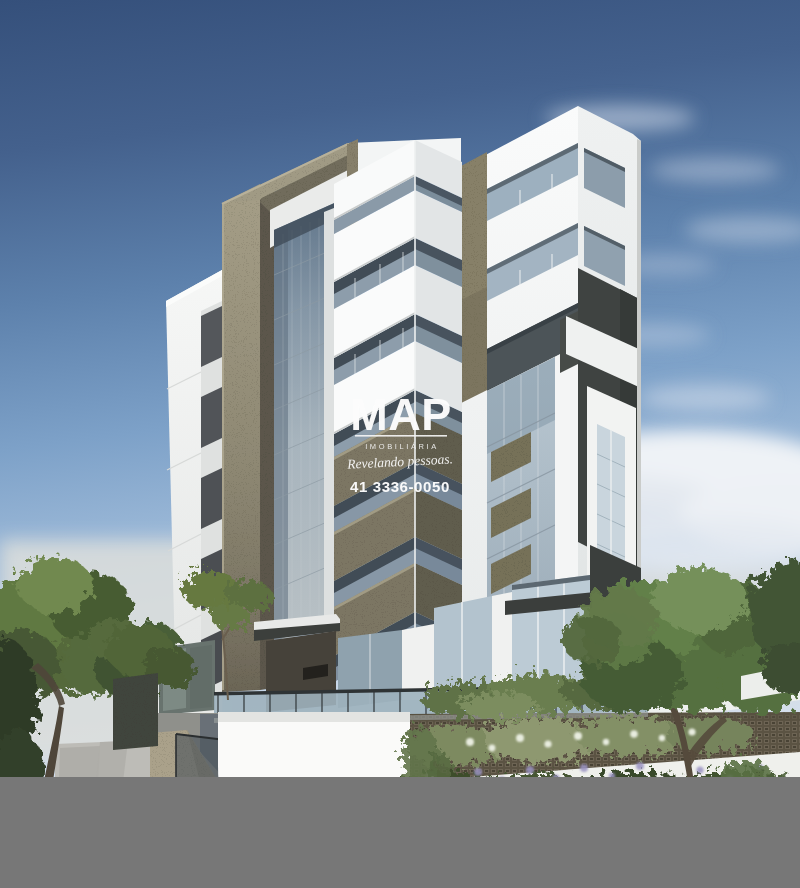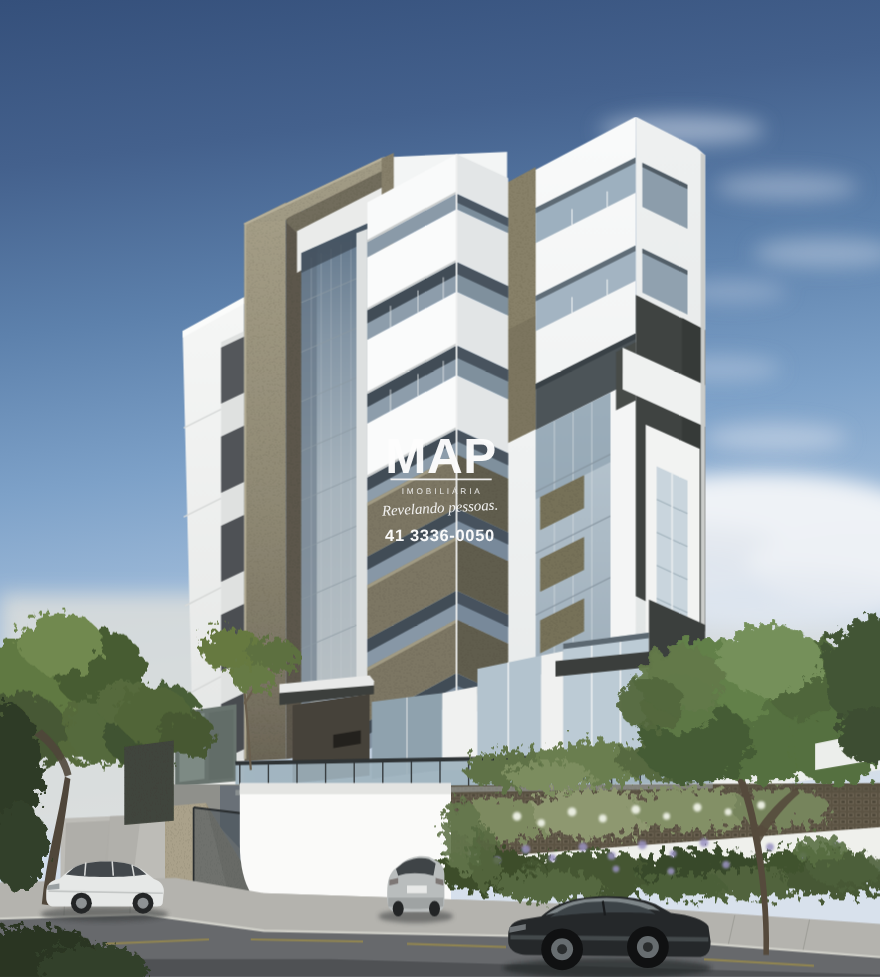--- a/index.html
+++ b/index.html
@@ -1,16 +1,16 @@
 <!DOCTYPE html>
 <html><head>
 <meta charset="utf-8">
 <style>
 html,body{margin:0;padding:0;background:#777;}
-#scene{width:800px;height:888px;overflow:hidden;position:relative;font-family:"Liberation Sans",sans-serif;}
+#scene{width:800px;height:777px;overflow:hidden;position:relative;font-family:"Liberation Sans",sans-serif;}
 svg{display:block}
 </style>
 </head>
 <body>
 <div id="scene">
 <svg width="800" height="888" viewBox="0 0 800 888">
 <defs>
 <linearGradient id="sky" x1="0" y1="0" x2="0.12" y2="1">
 <stop offset="0" stop-color="#35507b"></stop>
 <stop offset="0.17" stop-color="#44618d"></stop>

